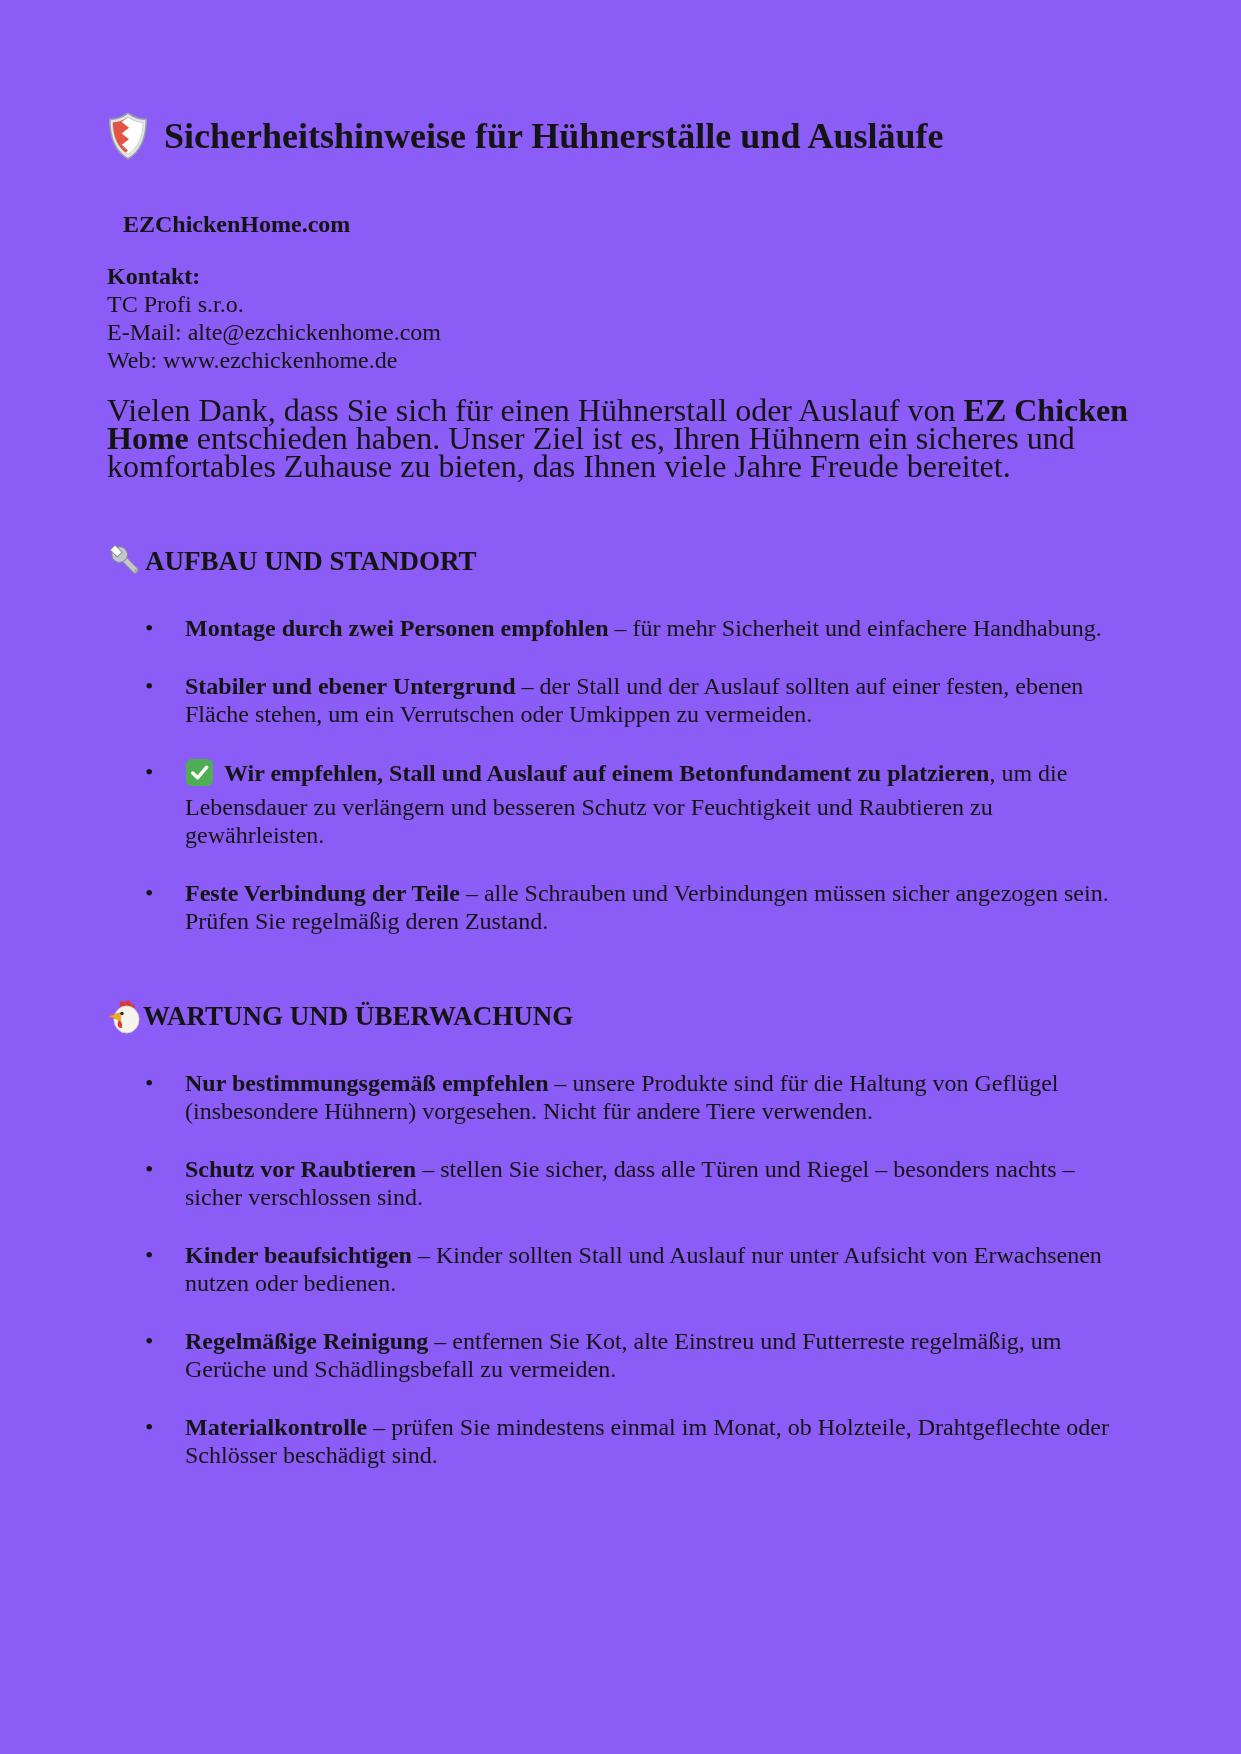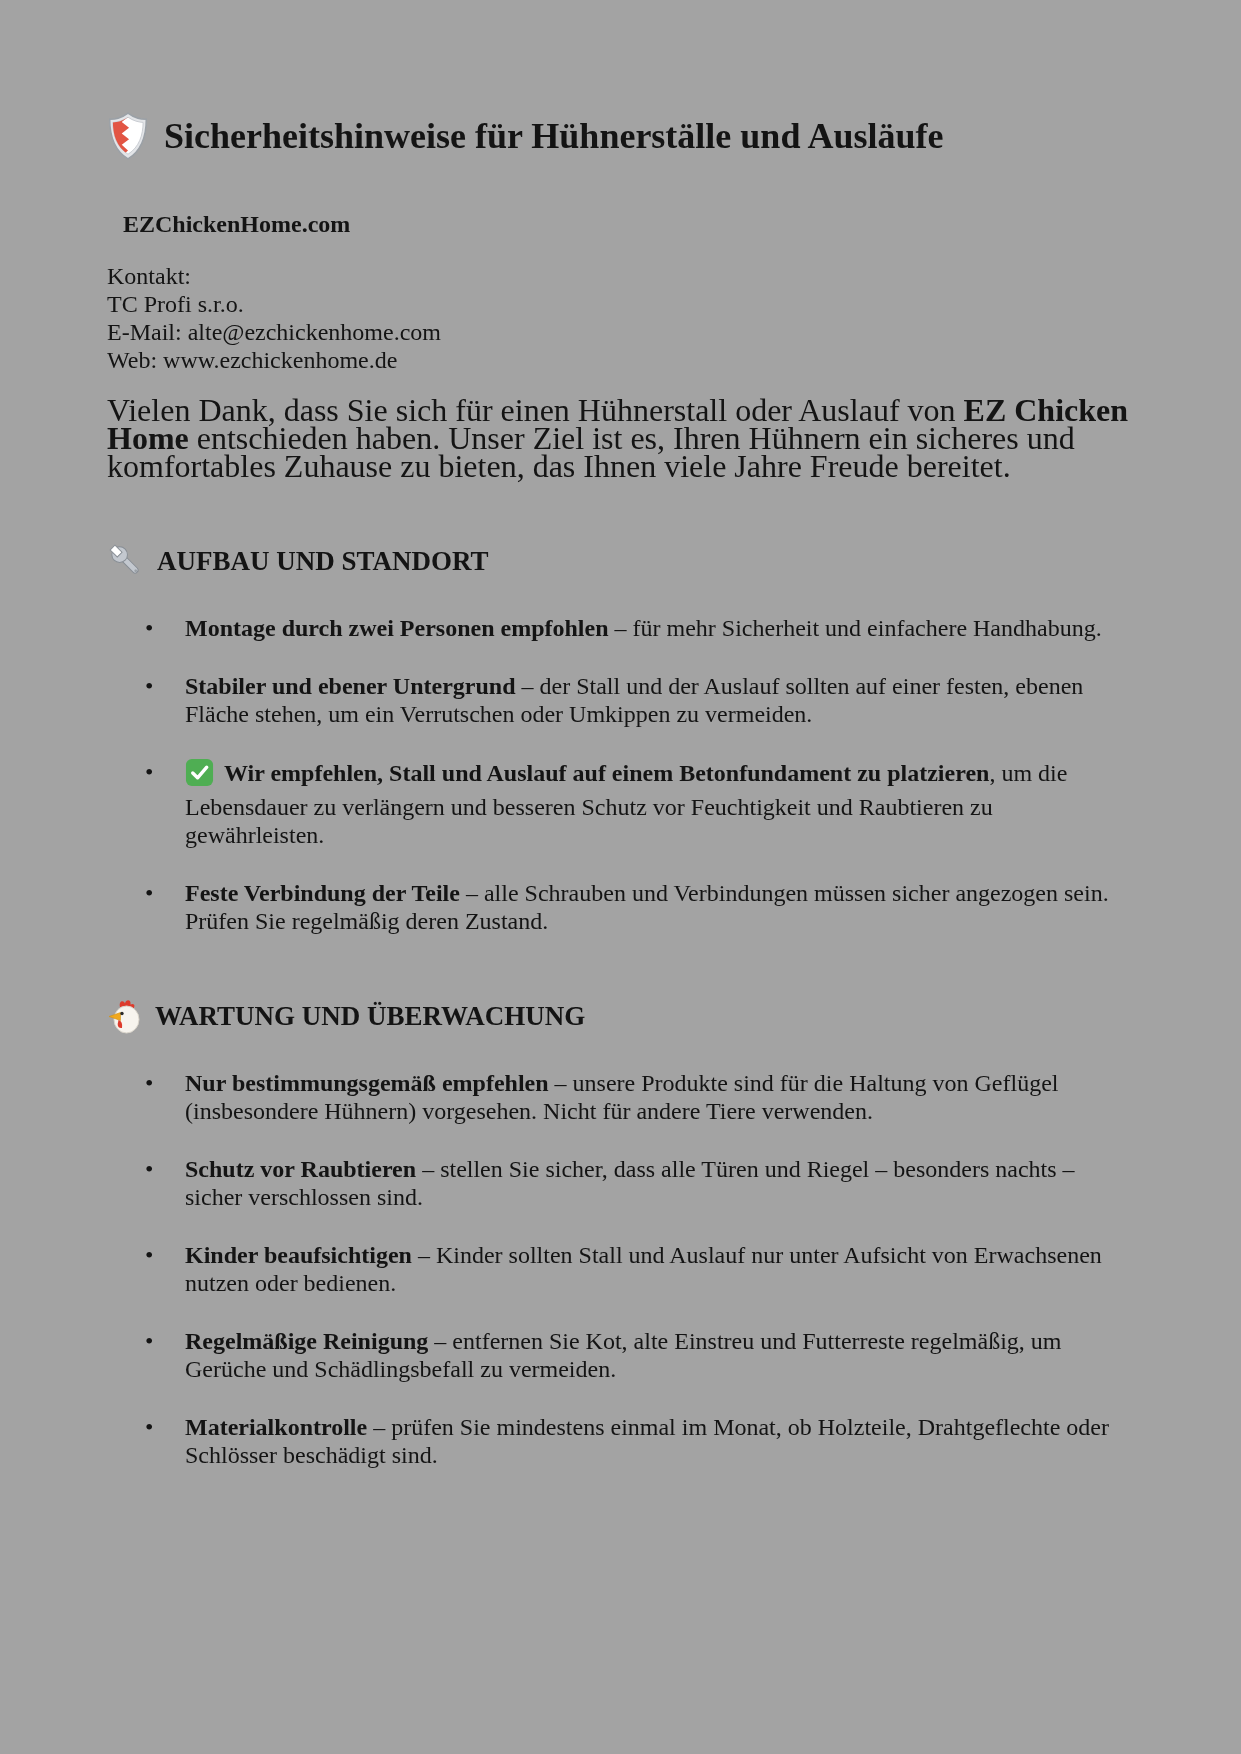--- a/index.html
+++ b/index.html
@@ -6,41 +6,41 @@
   body{
     width:1241px;height:1754px;
     font-family:"Liberation Serif","DejaVu Serif",serif;
     color:#141414;
     -webkit-font-smoothing:antialiased;
   }
   .page{
     width:1241px;height:1754px;
     box-sizing:border-box;
     padding:112px 104px 0 107px;
-    background:#a3a3a3;
+    background:#8b5cf6;
     overflow:hidden;
   }
   .doc-title{
     display:flex;align-items:center;gap:15px;
     font-size:36px;font-weight:bold;line-height:46px;
     margin:0 0 50px 0;
   }
   .doc-title .t-icon{flex:0 0 auto;display:inline-flex;}
   .brand{
     font-size:24px;font-weight:bold;line-height:28px;
     margin:0 0 24px 16px;
   }
   .contact{font-size:24px;line-height:28px;margin:0 0 22px 0;}
-  .contact .c-label{font-weight:normal;}
+  .contact .c-label{font-weight:bold;}
   .contact div{margin:0;}
   .intro{font-size:32px;line-height:28px;max-width:1032px;margin:0;}
   .intro p{margin:0;}
   .b{font-weight:bold;}
   .section-heading{
-    display:flex;align-items:center;gap:12px;
+    display:flex;align-items:center;
     font-size:27px;font-weight:bold;line-height:46px;
     margin:58px 0 6px 0;
   }
   .section-heading .s-icon{flex:0 0 auto;display:inline-flex;}
   ul.bullets{list-style:none;margin:0;padding:0;}
   ul.bullets li{
     display:flex;
     margin-top:30px;
     font-size:24px;line-height:28px;
   }

